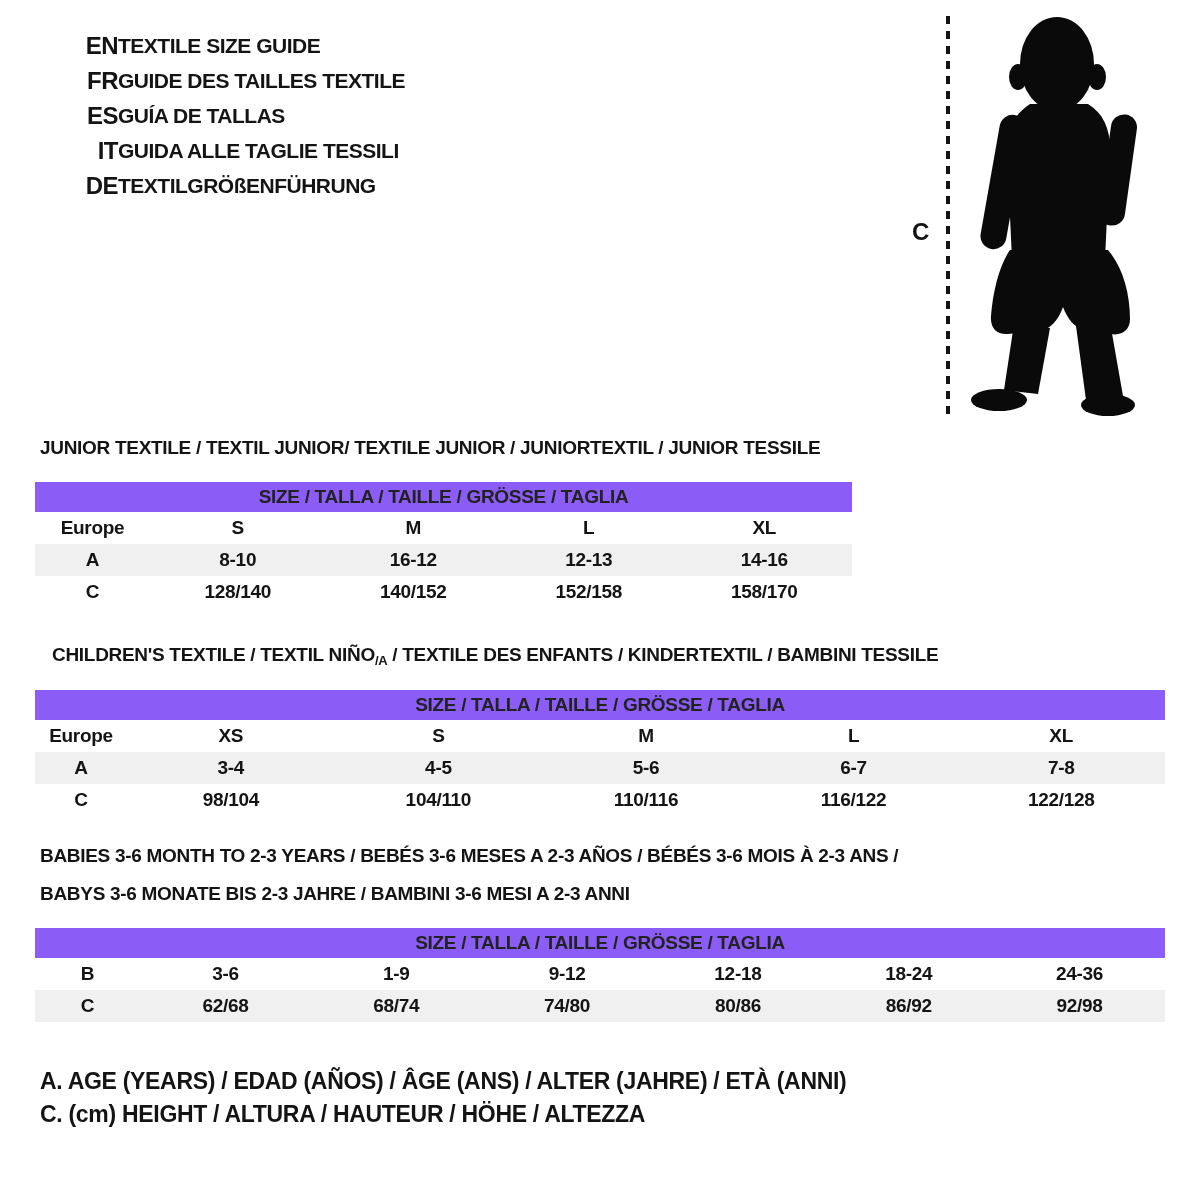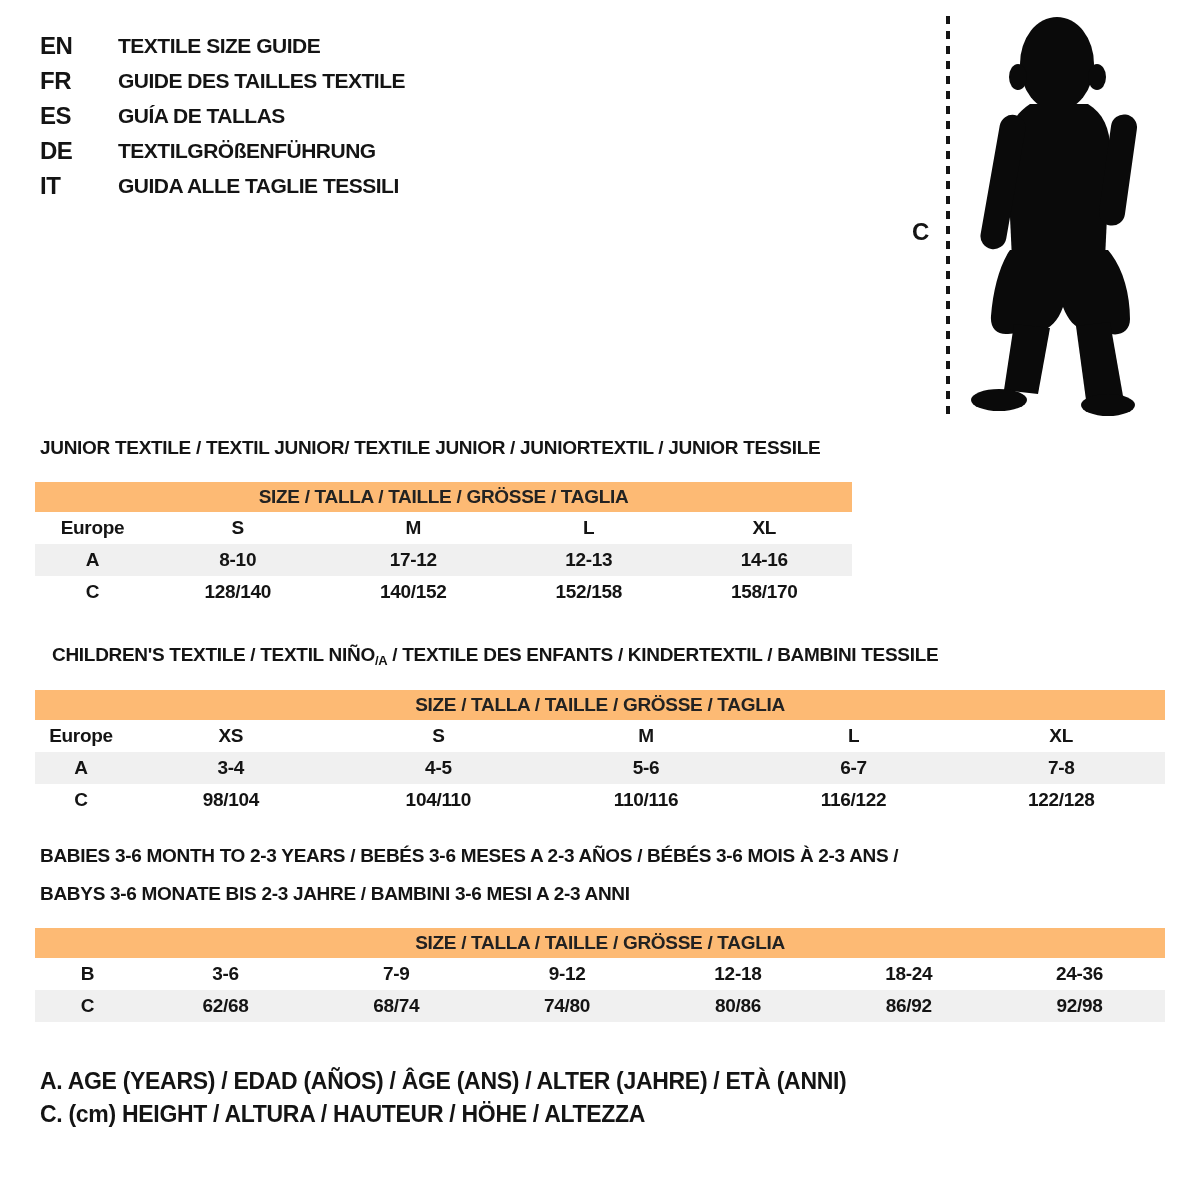--- a/index.html
+++ b/index.html
@@ -13,21 +13,21 @@
     height: 1200px;
     background: #ffffff;
     font-family: "Liberation Sans", sans-serif;
     color: #141414;
     overflow: hidden;
   }
   .abs { position: absolute; }
 
   
   .lang-list { left: 40px; top: 28px; }
-  .lang-row { display: flex; height: 35px; align-items: center; }
+  .lang-row { display: flex; height: 35px; align-items: center; text-align: right; }
   .lang-code {
     width: 78px; font-size: 24px; font-weight: 700; letter-spacing: -0.5px;
   }
   .lang-label {
     font-size: 21px; font-weight: 700; letter-spacing: -0.5px; white-space: nowrap;
   }
 
   
   .figure-label {
     left: 912px; top: 218px; font-size: 24px; font-weight: 700;
@@ -43,21 +43,21 @@
 
   
   table.size-table {
     border-collapse: collapse; table-layout: fixed;
   }
   table.size-table td {
     padding: 0; font-size: 19px; font-weight: 700; text-align: center;
     letter-spacing: -0.3px; overflow: hidden; white-space: nowrap;
   }
   td.band {
-    background: #fdba74; color: #222222; text-align: left; padding-left: 8px;
+    background: #8b5cf6; color: #222222; text-align: left; padding-left: 8px;
     height: 30px; font-size: 19px;
   }
   tr.data-row td { height: 32px; }
   td.row-label { text-align: left; padding-left: 8px; }
   tr.stripe td { background: #f0f0f0; }
 
   .t-junior   { left: 35px; top: 482px; width: 817px; }
   .t-children { left: 35px; top: 690px; width: 1130px; }
   .t-babies   { left: 35px; top: 928px; width: 1130px; }
 
@@ -85,26 +85,26 @@
     </div>
     <div class="lang-row">
       <span class="lang-code">FR</span>
       <span class="lang-label">GUIDE DES TAILLES TEXTILE</span>
     </div>
     <div class="lang-row">
       <span class="lang-code">ES</span>
       <span class="lang-label">GUÍA DE TALLAS</span>
     </div>
     <div class="lang-row">
+      <span class="lang-code">IT</span>
+      <span class="lang-label">GUIDA ALLE TAGLIE TESSILI</span>
+    </div>
+    <div class="lang-row">
       <span class="lang-code">DE</span>
       <span class="lang-label">TEXTILGRÖßENFÜHRUNG</span>
-    </div>
-    <div class="lang-row">
-      <span class="lang-code">IT</span>
-      <span class="lang-label">GUIDA ALLE TAGLIE TESSILI</span>
     </div>
   </div>
 
   <div class="abs figure-label">C</div>
 
   <svg class="abs measure-line" width="8" height="402" viewBox="0 0 8 402">
     <line x1="4" y1="2" x2="4" y2="400" stroke="#141414" stroke-width="4" stroke-dasharray="8 7"></line>
   </svg>
 
   <svg class="abs silhouette" width="192" height="406" viewBox="0 0 192 406">
@@ -150,21 +150,21 @@
     <tr class="data-row">
       <td class="row-label">Europe</td>
       <td>S</td>
       <td>M</td>
       <td>L</td>
       <td>XL</td>
     </tr>
     <tr class="data-row stripe">
       <td class="row-label">A</td>
       <td>8-10</td>
-      <td>17-12</td>
+      <td>16-12</td>
       <td>12-13</td>
       <td>14-16</td>
     </tr>
     <tr class="data-row">
       <td class="row-label">C</td>
       <td>128/140</td>
       <td>140/152</td>
       <td>152/158</td>
       <td>158/170</td>
     </tr>
@@ -228,21 +228,21 @@
         <col>
         <col>
       </colgroup>
     <tbody>
         <tr>
       <td class="band" colspan="7">SIZE / TALLA / TAILLE / GRÖSSE / TAGLIA</td>
     </tr>
     <tr class="data-row">
       <td class="row-label">B</td>
       <td>3-6</td>
-      <td>7-9</td>
+      <td>1-9</td>
       <td>9-12</td>
       <td>12-18</td>
       <td>18-24</td>
       <td>24-36</td>
     </tr>
     <tr class="data-row stripe">
       <td class="row-label">C</td>
       <td>62/68</td>
       <td>68/74</td>
       <td>74/80</td>

